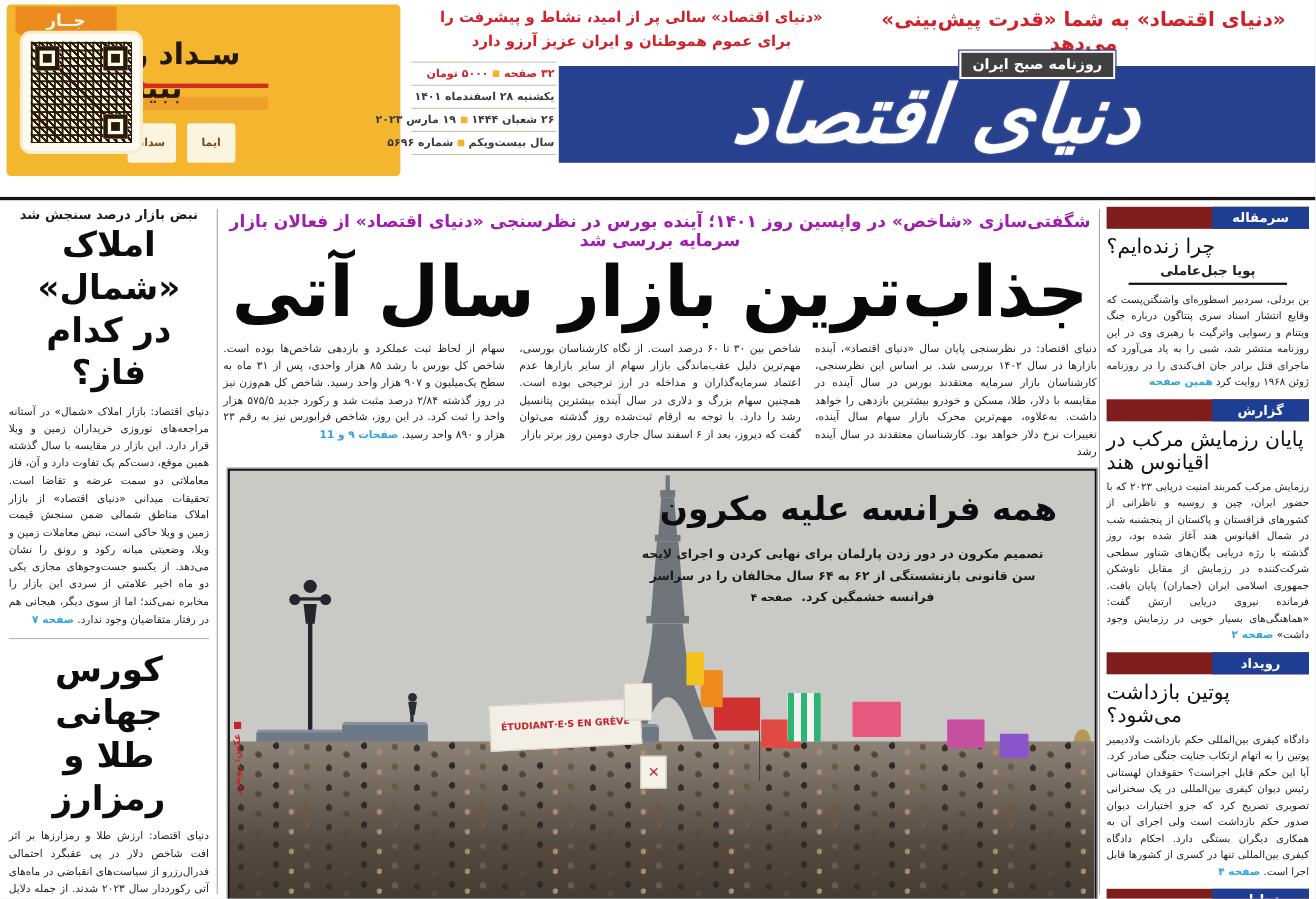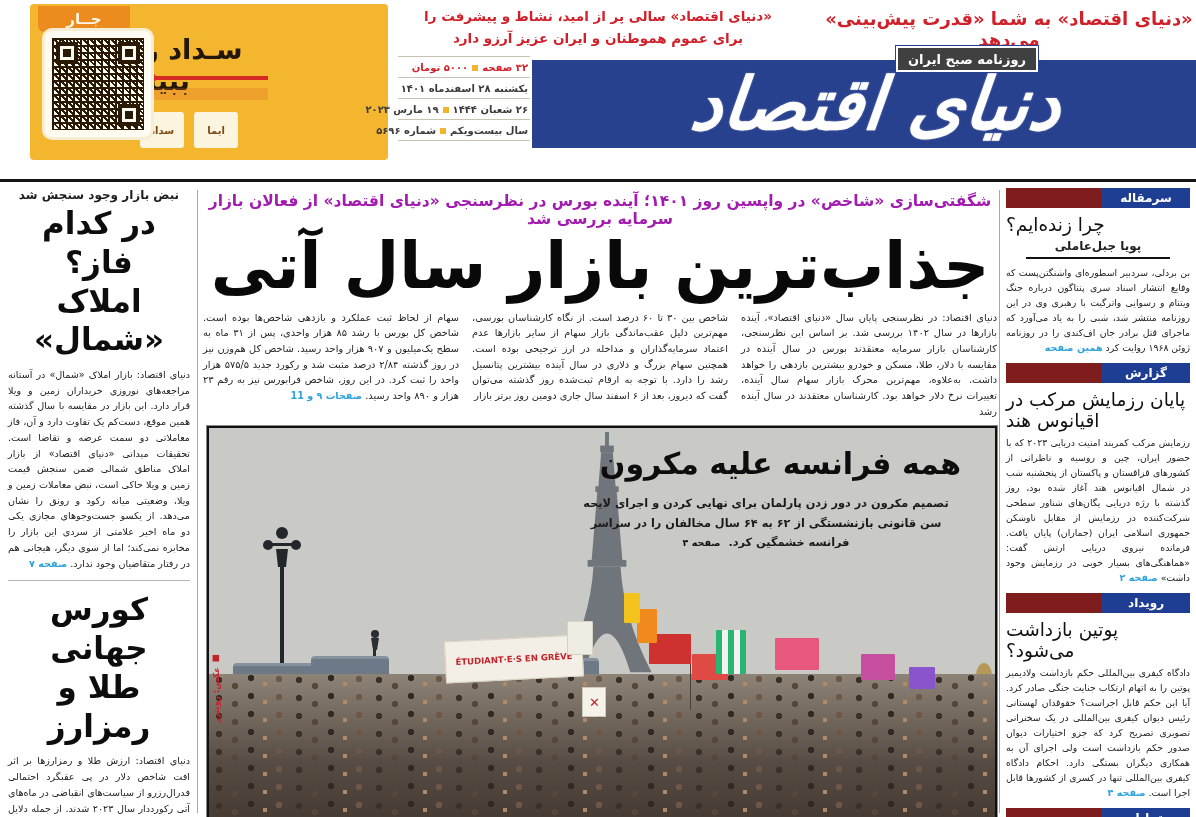--- a/index.html
+++ b/index.html
@@ -1,21 +1,21 @@
 <!DOCTYPE html>
 <html lang="fa" dir="rtl"><head>
 <meta charset="utf-8">
 <style>
   * { margin:0; padding:0; box-sizing:border-box; }
   html,body { background:#e8e8e8; }
   body { font-family:"DejaVu Sans", sans-serif; }
   .page { position:relative; width:1196px; height:817px; background:#ffffff; margin:0 auto; overflow:hidden; direction:rtl; }
 
   
-  .header { position:absolute; top:0; left:0; right:0; height:148px; background:#fff;margin-left:24px; }
+  .header { position:absolute; top:0; left:0; right:0; height:148px; background:#fff; }
   .rule-black { position:absolute; top:179px; left:0; width:1196px; height:3px; background:#141414; }
 
   
   .ad { position:absolute; left:6px; top:4px; width:358px; height:156px; background:#f4b62e; border-radius:4px; overflow:hidden; }
   .ad-tab { position:absolute; left:8px; top:2px; width:92px; height:26px; background:#ec8c1e; color:#fff7e8; font-weight:bold; font-size:15px; text-align:center; line-height:26px; border-radius:0 0 6px 6px; letter-spacing:4px; }
   .ad-title { position:absolute; right:118px; top:30px; width:230px; text-align:center; font-size:27px; font-weight:900; color:#221708; }
   .ad-redline { position:absolute; right:120px; top:72px; width:226px; height:4px; background:#d62b22; }
   .ad-redline:after{ content:""; position:absolute; left:104px; top:-3px; width:10px; height:10px; background:#d62b22; transform:rotate(45deg); }
   .ad-sub { position:absolute; right:120px; top:84px; width:226px; height:12px; background:rgba(214,100,40,.25); border-radius:3px; }
   .ad-logos { position:absolute; right:150px; top:108px; display:flex; gap:10px; direction:ltr; }
@@ -190,24 +190,24 @@
           <span class="lbl">تحلیل</span>
         </div>
 
     </div>
 
   </div>
 
   <div class="left-rail">
 
     <div>
-      <div class="kicker-sm">نبض بازار وجود سنجش شد</div>
+      <div class="kicker-sm">نبض بازار درصد سنجش شد</div>
       <div class="head-lg">
+        <div>املاک «شمال»</div>
         <div>در کدام فاز؟</div>
-        <div>املاک «شمال»</div>
       </div>
       <div class="body-sm"><span>دنیای اقتصاد: بازار املاک «شمال» در آستانه مراجعه‌های نوروزی خریداران زمین و ویلا قرار دارد. این بازار در مقایسه با سال گذشته همین موقع، دست‌کم یک تفاوت دارد و آن، فاز معاملاتی دو سمت عرضه و تقاضا است. تحقیقات میدانی «دنیای اقتصاد» از بازار املاک مناطق شمالی ضمن سنجش قیمت زمین و ویلا حاکی است، نبض معاملات زمین و ویلا، وضعیتی میانه رکود و رونق را نشان می‌دهد. از یکسو جست‌وجوهای مجازی یکی دو ماه اخیر علامتی از سردی این بازار را مخابره نمی‌کند؛ اما از سوی دیگر، هیجانی هم در رفتار متقاضیان وجود ندارد.</span> <span class="page-link">صفحه ۷</span></div>
     </div>
 
     <div class="divider-h"></div>
 
     <div>
       <div class="head-lg">
         <div>کورس جهانی</div>
         <div>طلا و رمزارز</div>

